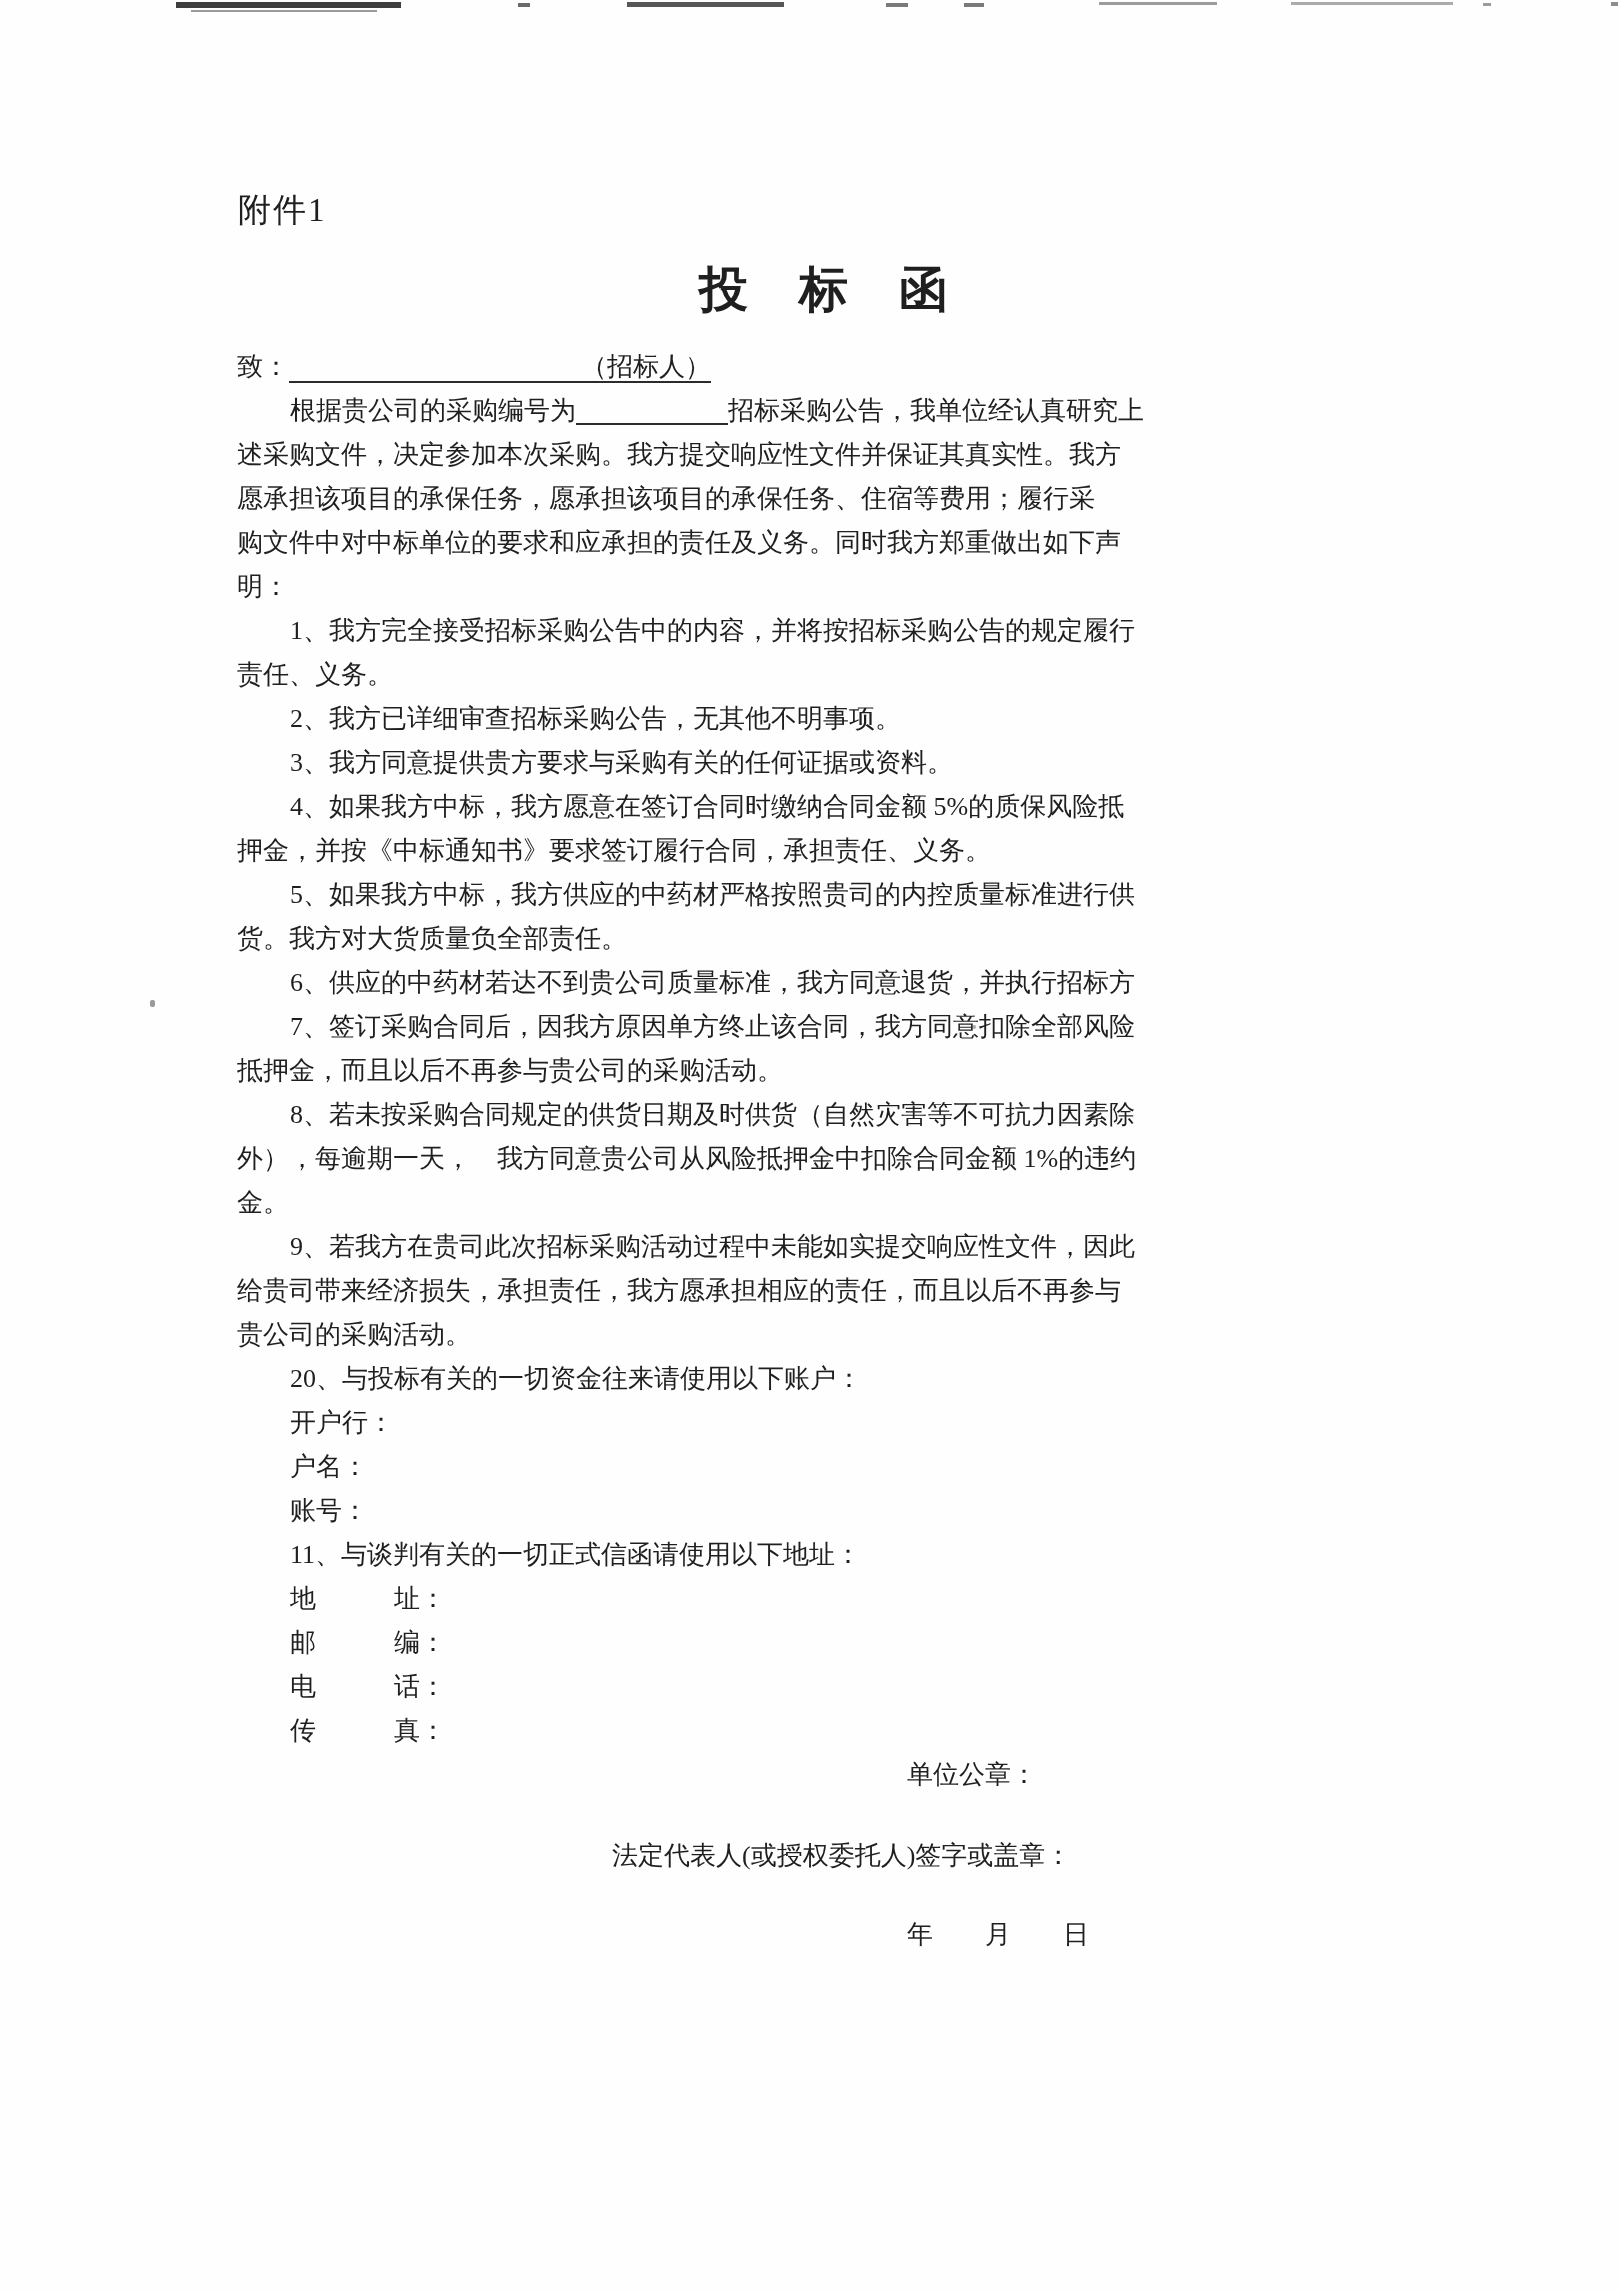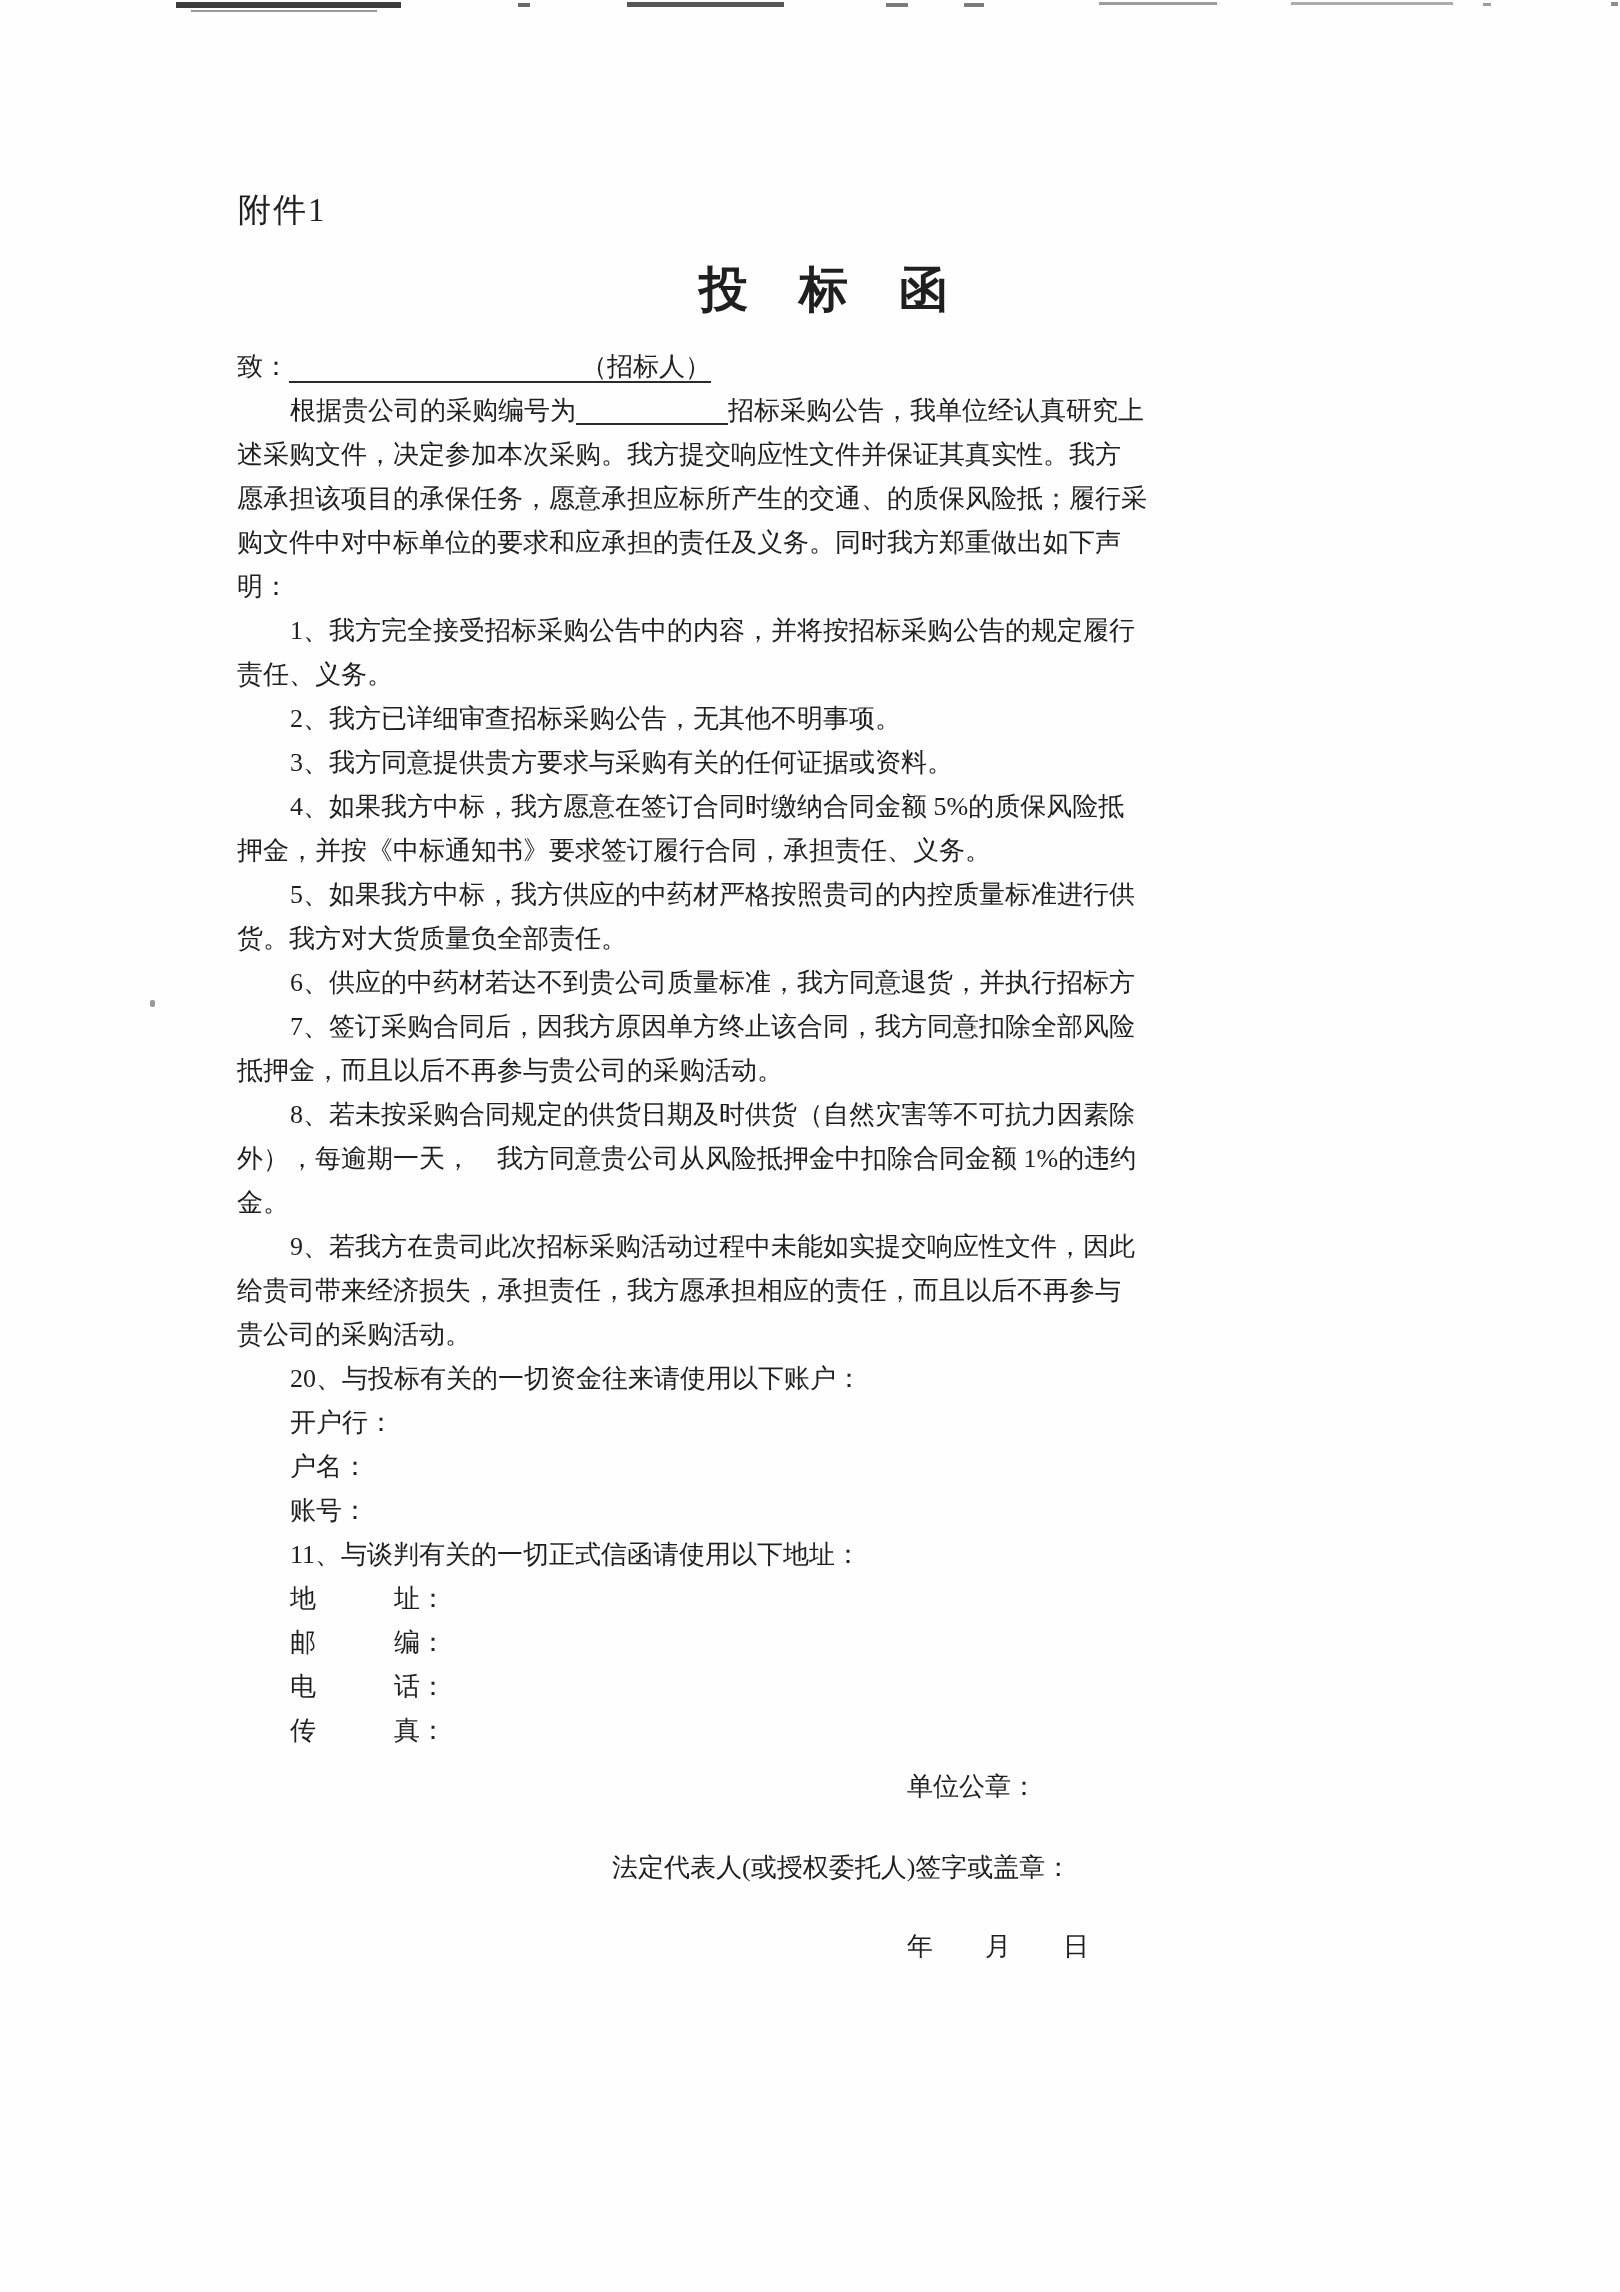--- a/index.html
+++ b/index.html
@@ -27,21 +27,21 @@
   }
   .line { height:44px; line-height:44px; white-space:nowrap; }
   .ind { padding-left:53px; }
   .uline { border-bottom:2.9px solid #2b2b2b; }
   .fill { display:inline-block; height:2px; }
   .fill-w300 { width:292px; }
   .blank-mid {
     display:inline-block; width:152px; height:29px;
     border-bottom:2.9px solid #2b2b2b; vertical-align:-5.9px;
   }
-  .seal-line   { padding-left:670px;margin-top:12px; }
+  .seal-line   { padding-left:670px; }
   .sign-line   { padding-left:375px; margin-top:37px; }
   .date-line   { padding-left:670px; margin-top:35px; }
   
   .noise { position:absolute; }
   .n1 { left:176px;  top:2px;  width:225px; height:5.9px; background:#3d3d3d; }
   .n1b{ left:191px;  top:9.8px; width:186px; height:2px; background:#9a9a9a; }
   .n2 { left:518px;  top:2.9px;  width:11.8px;  height:3.9px; background:#6a6a6a; }
   .n3 { left:627px;  top:2px;  width:157px; height:4.9px; background:#565656; }
   .n4 { left:886px;  top:2.9px;  width:21.6px;  height:3.9px; background:#7a7a7a; }
   .n5 { left:964px;  top:2.9px;  width:19.6px;  height:3.9px; background:#7a7a7a; }
@@ -79,21 +79,21 @@
   <div class="content">
 
     <div class="line">
       <span>致：</span><span class="uline"><span class="fill fill-w300"></span><span>（招标人）</span></span>
     </div>
 
     <div class="line ind">
       <span>根据贵公司的采购编号为</span><span class="blank-mid"></span><span>招标采购公告，我单位经认真研究上</span>
     </div>
     <div class="line">述采购文件，决定参加本次采购。我方提交响应性文件并保证其真实性。我方</div>
-    <div class="line">愿承担该项目的承保任务，愿意承担应标所产生的交通、的质保风险抵；履行采</div>
+    <div class="line">愿承担该项目的承保任务，愿承担该项目的承保任务、住宿等费用；履行采</div>
     <div class="line">购文件中对中标单位的要求和应承担的责任及义务。同时我方郑重做出如下声</div>
     <div class="line">明：</div>
 
     <div class="line ind">1、我方完全接受招标采购公告中的内容，并将按招标采购公告的规定履行</div>
     <div class="line">责任、义务。</div>
     <div class="line ind">2、我方已详细审查招标采购公告，无其他不明事项。</div>
     <div class="line ind">3、我方同意提供贵方要求与采购有关的任何证据或资料。</div>
     <div class="line ind">4、如果我方中标，我方愿意在签订合同时缴纳合同金额 5%的质保风险抵</div>
     <div class="line">押金，并按《中标通知书》要求签订履行合同，承担责任、义务。</div>
     <div class="line ind">5、如果我方中标，我方供应的中药材严格按照贵司的内控质量标准进行供</div>

